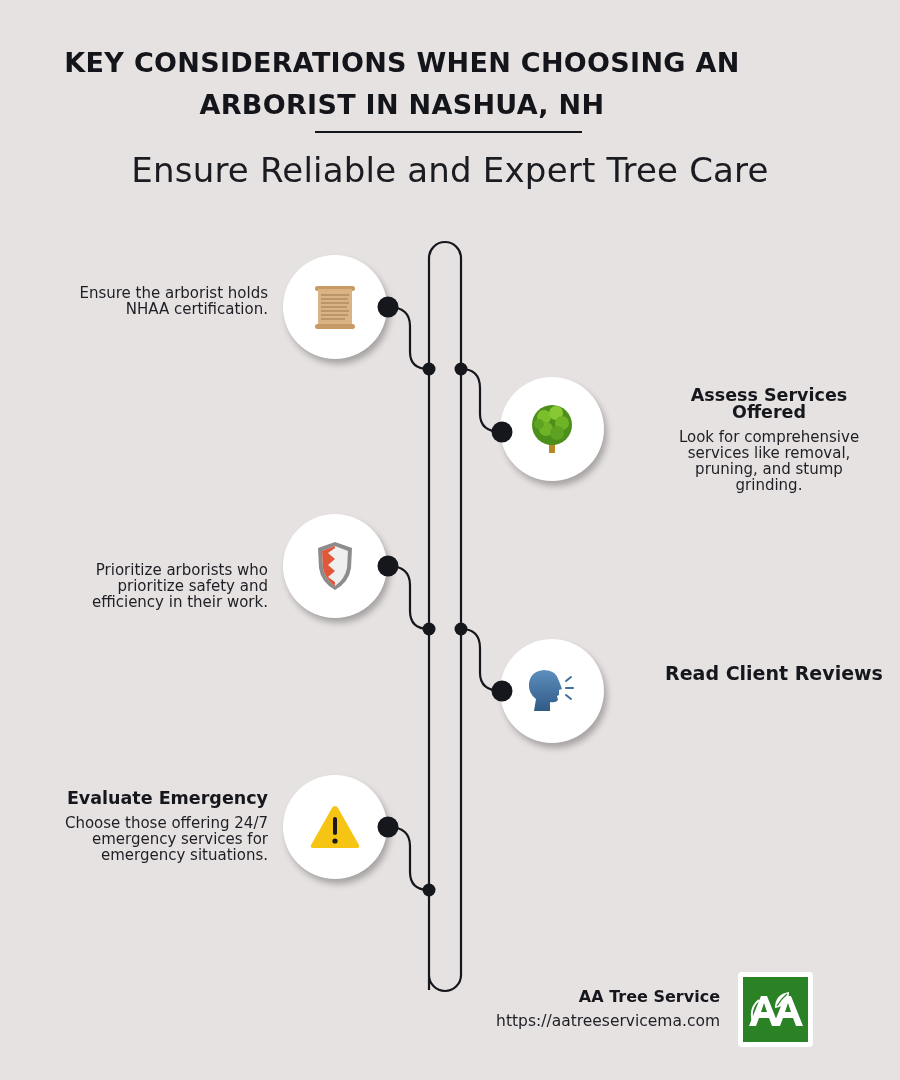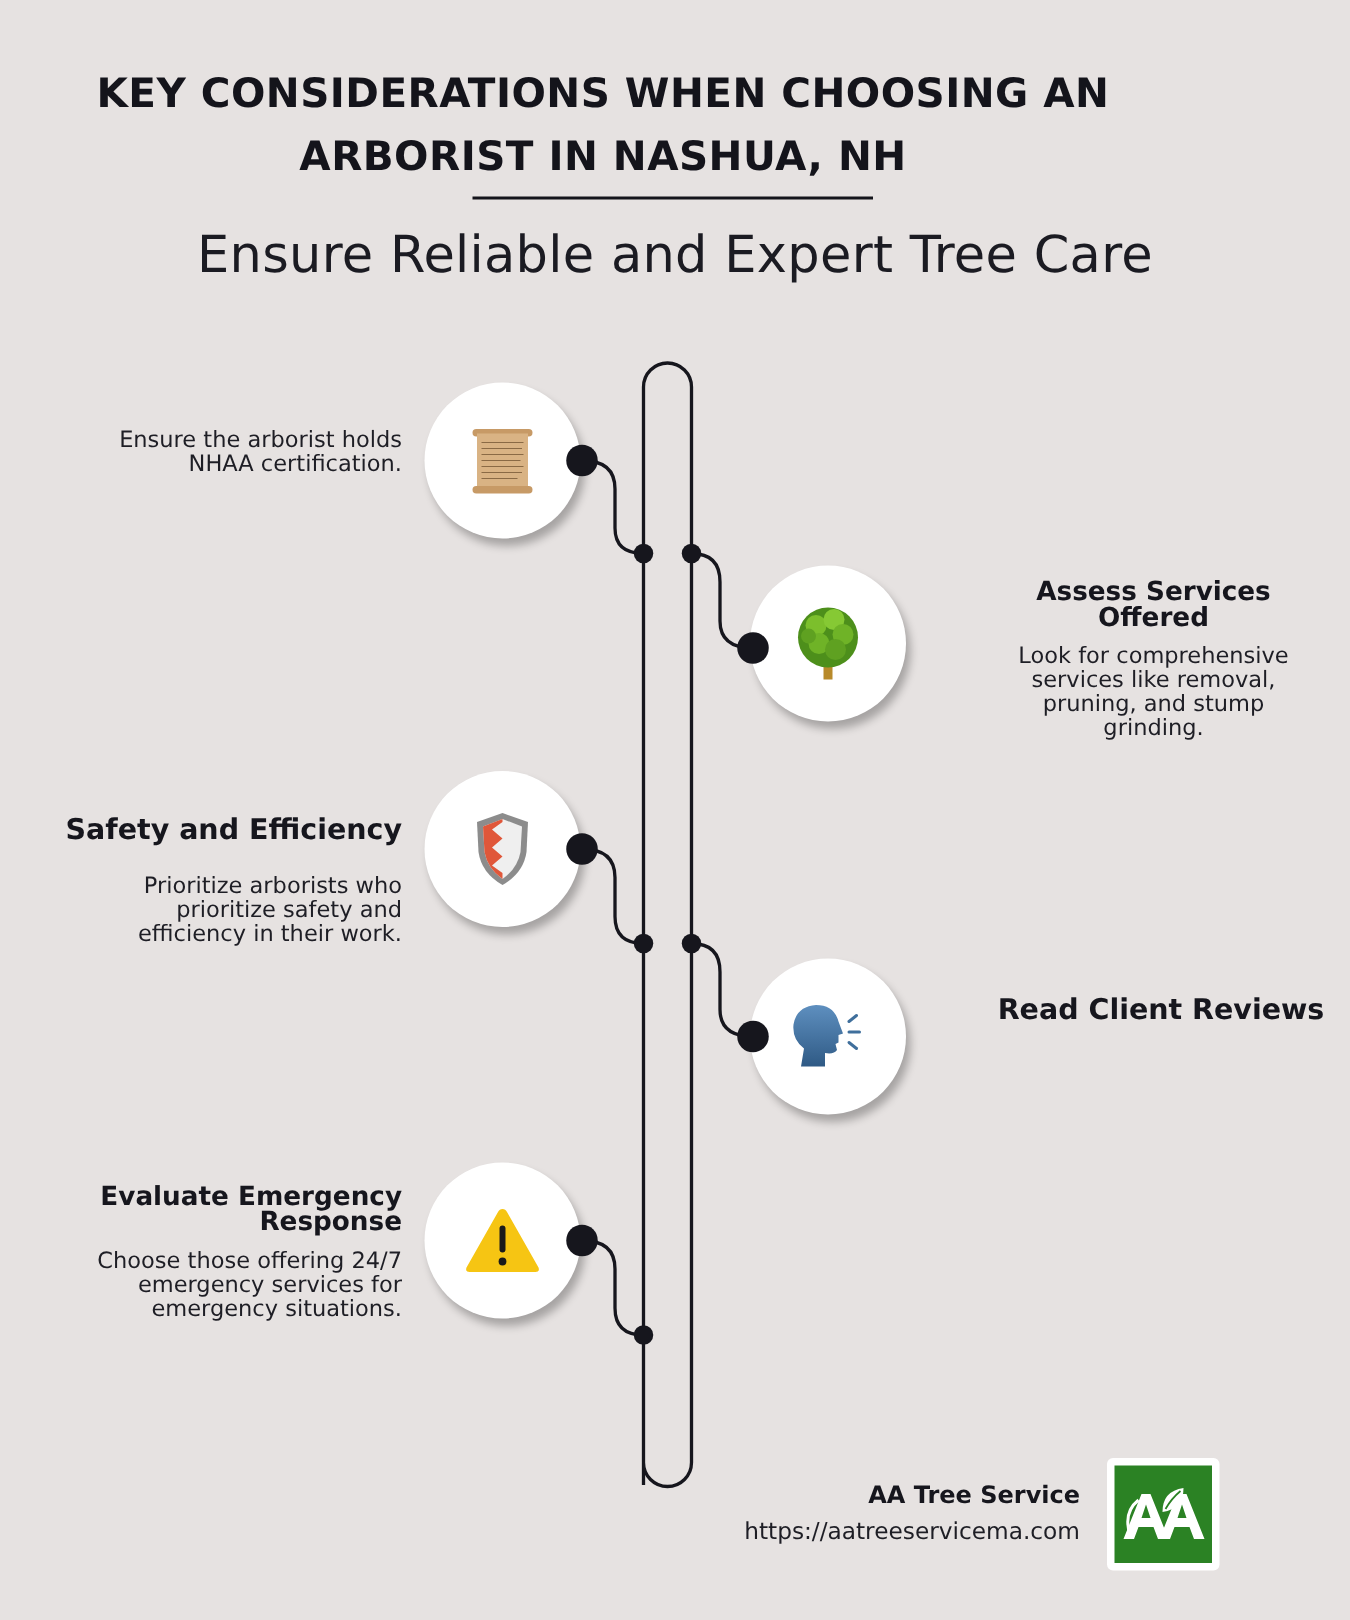--- a/index.html
+++ b/index.html
@@ -144,21 +144,20 @@
   </div>
   <div class="item-desc">
     <div>Look for comprehensive</div>
     <div>services like removal,</div>
     <div>pruning, and stump</div>
     <div>grinding.</div>
   </div>
 </div>
 
 <div class="item-left" style="top:543px;">
-  <div class="item-title lg">Safety and Efficiency</div>
   <div class="item-desc" style="margin-top:19px;">
     <div>Prioritize arborists who</div>
     <div>prioritize safety and</div>
     <div>efficiency in their work.</div>
   </div>
 </div>
 <div class="circle" style="left:283px;top:514px;">
   <svg width="40" height="52" viewBox="0 0 40 52">
     <path d="M20,2 L37,8 L36,28 Q34,42 20,50 Q6,42 4,28 L3,8 Z" fill="#8c8c8c"></path>
     <path d="M20,6 L33,11 L32,28 Q30,39 20,46 Q10,39 8,28 L7,11 Z" fill="#efefef"></path>
@@ -188,21 +187,20 @@
 <svg style="position:absolute;left:490px;top:679px;" width="24" height="24">
     <circle cx="12" cy="12" r="10.5" fill="#16161d"></circle>
   </svg>
 <div class="item-right" style="top:663px;width:240px;">
   <div class="item-title lg">Read Client Reviews</div>
 </div>
 
 <div class="item-left" style="top:790px;">
   <div class="item-title">
     <div>Evaluate Emergency</div>
-    <div>Response</div>
   </div>
   <div class="item-desc">
     <div>Choose those offering 24/7</div>
     <div>emergency services for</div>
     <div>emergency situations.</div>
   </div>
 </div>
 <div class="circle" style="left:283px;top:775px;">
   <svg width="54" height="48" viewBox="0 0 54 48">
     <path d="M27,3 Q29,3 30,5 L51,42 Q52,45 49,45 L5,45 Q2,45 3,42 L24,5 Q25,3 27,3 Z" fill="#f6c513"></path>

